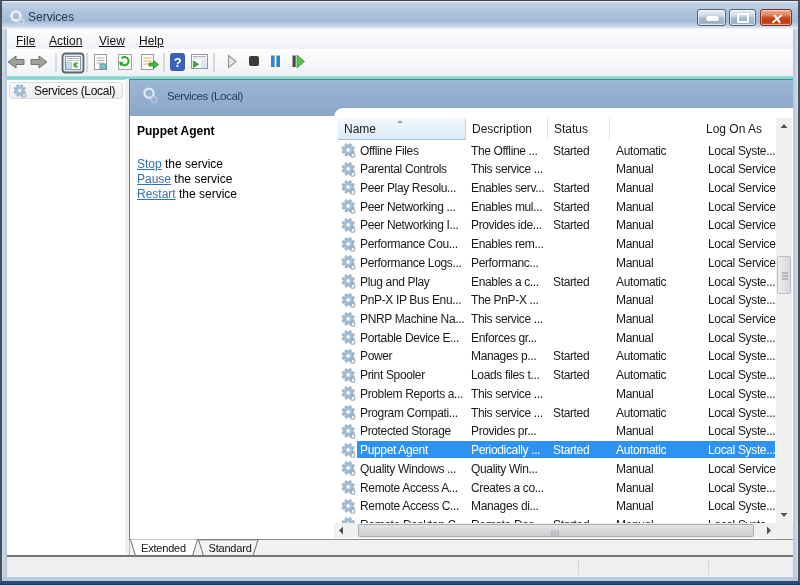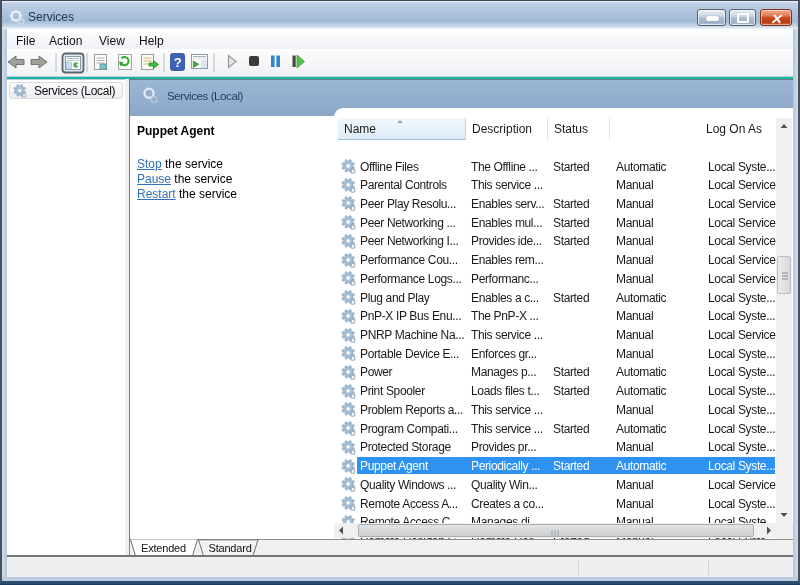--- a/index.html
+++ b/index.html
@@ -1,16 +1,16 @@
 <!DOCTYPE html>
 <html><head><meta charset="utf-8">
 <style>
 * { margin:0; padding:0; box-sizing:border-box; }
 html,body { width:800px; height:585px; overflow:hidden; font-family:"Liberation Sans",sans-serif; }
-#win { position:relative; width:800px; height:585px; background:#14b8a6; }
+#win { position:relative; width:800px; height:585px; background:#5eead4; }
 
 
 #frame-top { position:absolute; left:0; top:0; width:800px; height:1px; background:#41454c; }
 #frame-left { position:absolute; left:0; top:1px; width:2px; height:583px; background:#4a5057; }
 #frame-right { position:absolute; right:0; top:1px; width:2px; height:583px; background:#4a5057; }
 #frame-bottom { position:absolute; left:0; bottom:0; width:800px; height:2px; background:#1d3a5f; }
 #bord-left { position:absolute; left:2px; top:29px; width:5px; height:549px; background:linear-gradient(90deg,#cfdcec,#b3c7de); }
 #bord-right { position:absolute; left:793px; top:29px; width:5px; height:549px; background:linear-gradient(90deg,#b3c7de,#cfdcec); }
 #bord-bottom { position:absolute; left:2px; top:577px; width:796px; height:5px; background:#b9cce2; }
 #bord-bottom2 { position:absolute; left:2px; top:581px; width:796px; height:3px; background:#2c4a6e; }
@@ -28,21 +28,21 @@
 #btn-close { left:760px; width:32px; border-color:#7e2f1c;
   background:linear-gradient(180deg,#f2ab8e 0%,#e07b57 40%,#cc4a20 50%,#b93a10 80%,#cf6238 100%);
   box-shadow:inset 0 0 0 1px rgba(255,255,255,0.45); }
 #btn-min i { position:absolute; left:8px; top:6px; width:13px; height:5px; background:#fff; border-radius:2px; box-shadow:0 0 1px #6a7a8c; }
 #btn-max i { position:absolute; left:7px; top:3px; width:12px; height:10px; border:2px solid #fff; border-radius:1px; box-shadow:0 0 1px #6a7a8c; }
 #btn-close i { position:absolute; left:9px; top:1px; width:14px; height:14px; color:#fff; font-weight:bold; font-size:14px; }
 
 
 #menubar { position:absolute; left:7px; top:29px; width:786px; height:20px;
   background:linear-gradient(180deg,#fcfdfe,#f0f2f5); font-size:12px; color:#111; }
-#menubar span { position:absolute; top:5px; }
+#menubar span { position:absolute; top:5px;text-decoration:underline; }
 
 
 #toolbar { position:absolute; left:7px; top:49px; width:786px; height:28px;
   background:linear-gradient(180deg,#fdfdfe,#eff1f4); border-bottom:1px solid #c9ccd1; }
 
 
 #treepane { position:absolute; left:7px; top:79px; width:118px; height:476px; background:#fff; border-top:1px solid #c2c6cc; }
 #treesel { position:absolute; left:2px; top:2px; width:114px; height:17px; border:1px solid #d9dadc; border-radius:3px;
   background:linear-gradient(180deg,#fafbfc,#ebeef2); }
 #treesel span { position:absolute; left:24px; top:1px; font-size:12px; color:#111; white-space:nowrap; letter-spacing:-0.3px; }
@@ -253,21 +253,21 @@
           </div>
         <div class="hcell" id="hc-stat">
             <span>Status</span>
           </div>
         <div class="hcell" id="hc-logon">
             <span>Log On As</span>
           </div>
       </div>
     </div>
     <div id="rowarea" style="position:absolute;left:0;top:-80px;width:663px;height:555px;overflow:hidden">
-      <div style="position:absolute;left:0;top:16px;width:663px;height:568px;overflow:hidden">
+      <div style="position:absolute;left:0;top:0;width:663px;height:568px;overflow:hidden">
 <div class="row" style="top:141.0px">
   <svg class="gear" style="left:7px">
               <use href="#gearicon"></use>
             </svg>
   <span class="c n">Offline Files</span>
             <span class="c d">The Offline ...</span>
             <span class="c s">Started</span>
             <span class="c u">Automatic</span>
             <span class="c l">Local Syste...</span>
 </div>

